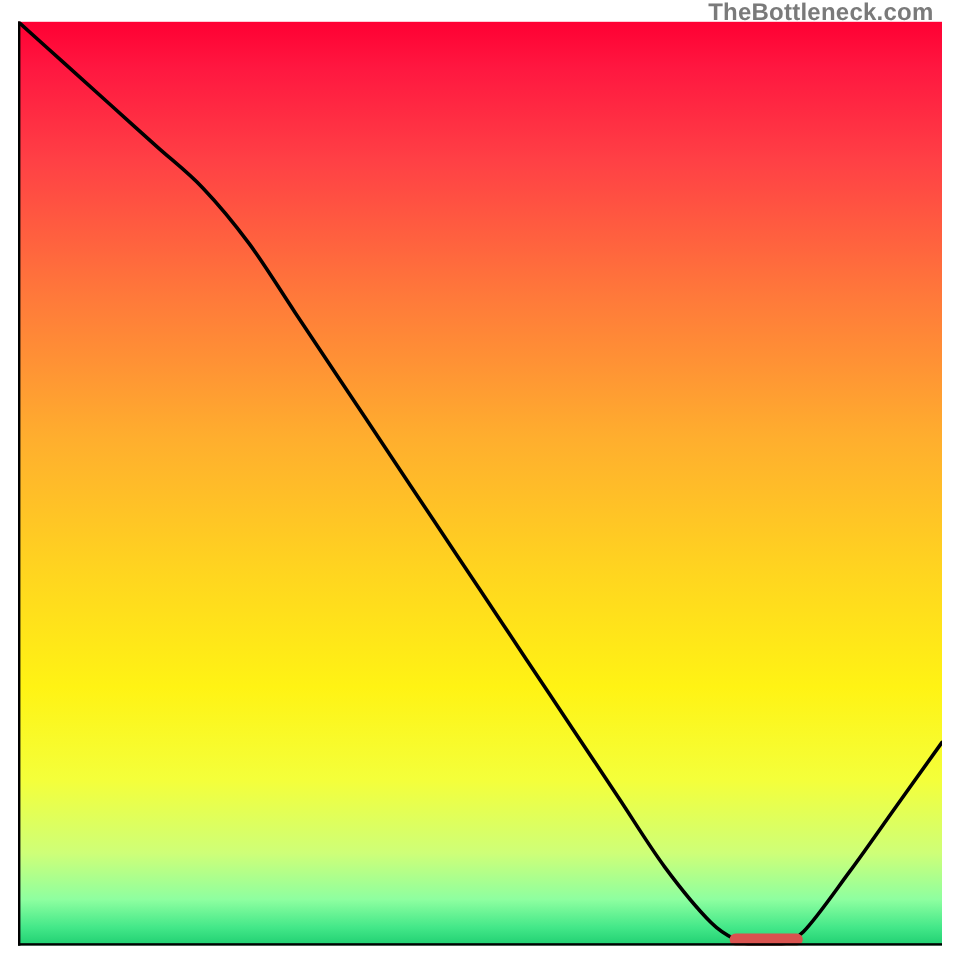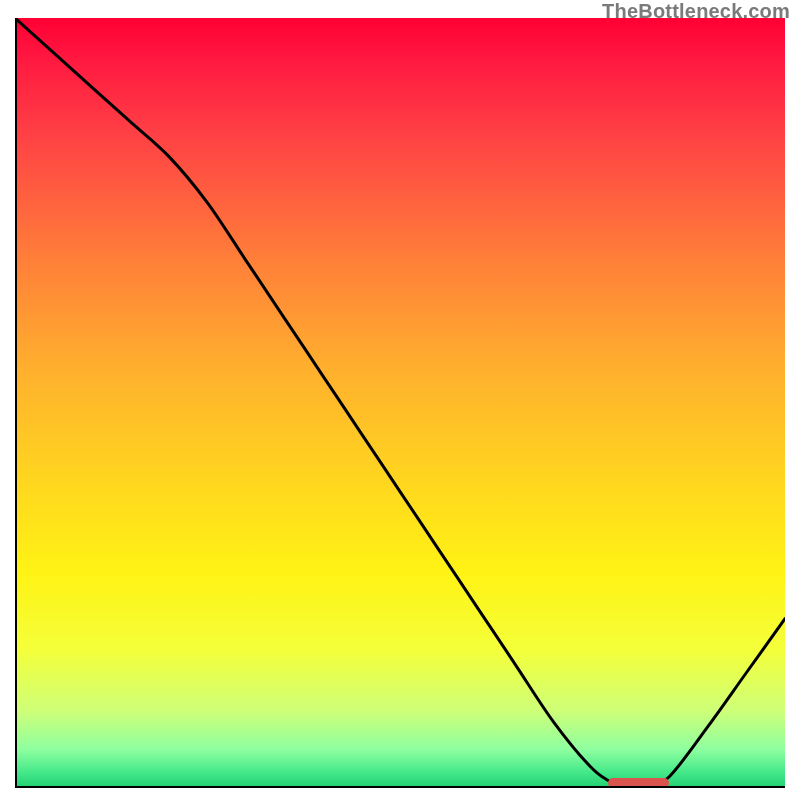--- a/index.html
+++ b/index.html
@@ -38,21 +38,21 @@
   }
   .marker {
     position: absolute;
     height: 10px;
     border-radius: 5px;
     background: #d9534f;
   }
   .watermark {
     position: absolute;
     top: 0px;
-    right: 10px;
+    right: 22px;
     font-family: Arial, Helvetica, sans-serif;
     font-size: 20px;
     font-weight: 600;
     color: #7a7a7a;
     letter-spacing: 0.2px;
   }
   .axis-line {
     position: absolute;
     background: #000;
   }

